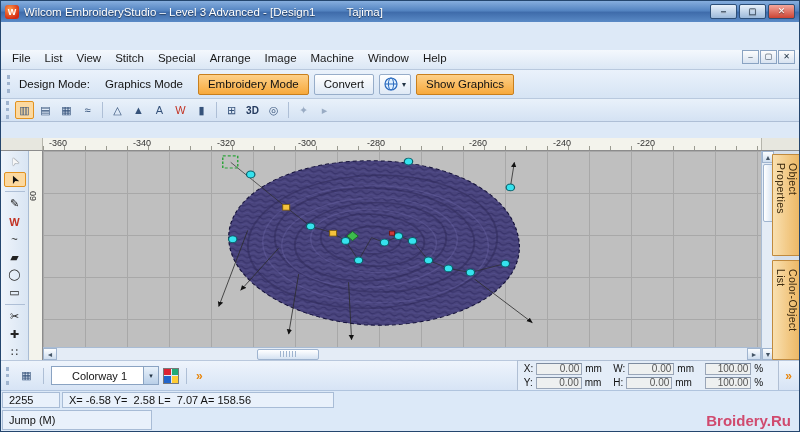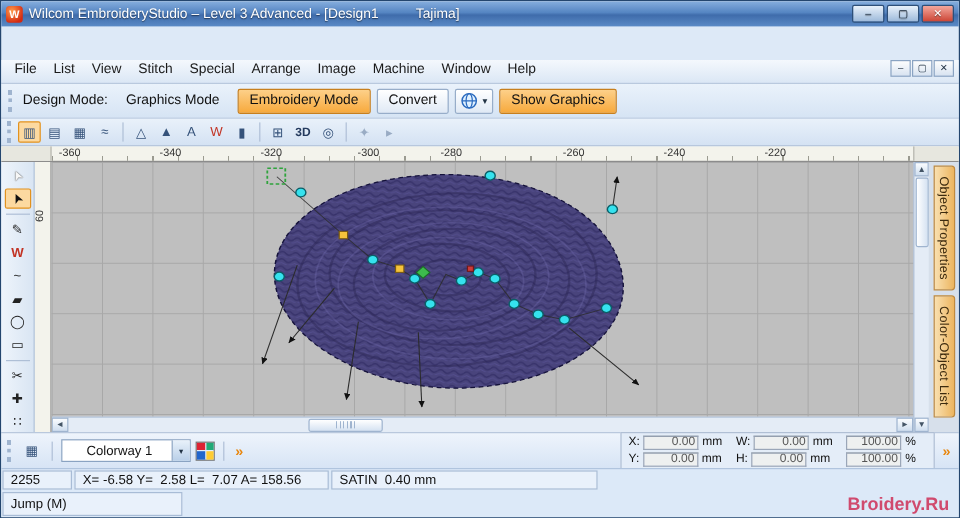--- a/index.html
+++ b/index.html
@@ -42,21 +42,21 @@
     background:linear-gradient(#e9f1fa,#d4e2f3); border-bottom:1px solid #aebfd6; }
   .icon16 { width:19px; height:18px; display:flex; align-items:center; justify-content:center;
     font-size:11px; color:#35527a; border:1px solid transparent; border-radius:2px; cursor:pointer; }
   .icon16.selected { background:#fcd9a0; border-color:#e2921f; }
   .icon16.disabled { opacity:.4; }
   .icon16 .red { color:#c23324; }
   .icon16 .bold3d { font-weight:bold; font-size:10px; color:#243a5e; }
   .sep-v { width:1px; height:16px; background:#aebfd6; margin:0 3px; }
 
   
-  .ruler-row { height:13px; flex:0 0 13px; display:flex; background:#f3f3ec; border-bottom:1px solid #8c8c8c; }
+  .ruler-row { height:13px; flex:0 0 13px; display:flex; background:#f3f3ec; border-bottom:1px solid #8c8c8c;margin-top:16px; }
   .ruler-corner { width:42px; flex:0 0 42px; background:#e7e7df; border-right:1px solid #b5b5ac; }
   .ruler-corner.right { width:38px; flex:0 0 38px; border-right:none; border-left:1px solid #b5b5ac; }
   .hruler { flex:1; position:relative; font-size:9px; color:#333;
     background-image:repeating-linear-gradient(90deg,#9a9a90 0 1px,transparent 1px 21px);
     background-size:100% 4px; background-position:bottom; background-repeat:no-repeat; }
   .htick { position:absolute; top:0; transform:translateX(-50%); }
 
   
   .main-row { flex:1; display:flex; min-height:0; }
 
@@ -420,22 +420,21 @@
           <span class="field">100.00</span>
           <span class="unit">%</span>
         </div>
       </div>
     </div>
     <span class="overflow-chevron">»</span>
   </div>
 
   <div class="status-bar">
     <div class="cell" style="width:58px">2255</div>
-    <div class="cell" style="width:212px">X= -6.58 Y=  2.58 L=  7.07 A= 158.56</div>
-    <div class="cell" style="width:222px">SATIN  0.40 mm</div>
+    <div class="cell" style="width:272px">X= -6.58 Y=  2.58 L=  7.07 A= 158.56</div>
   </div>
 
   <div class="hint-bar">
     <div class="cell" style="width:150px">Jump (M)</div>
     <span class="watermark">Broidery.Ru</span>
   </div>
 
 </div>
 
 </body></html>

